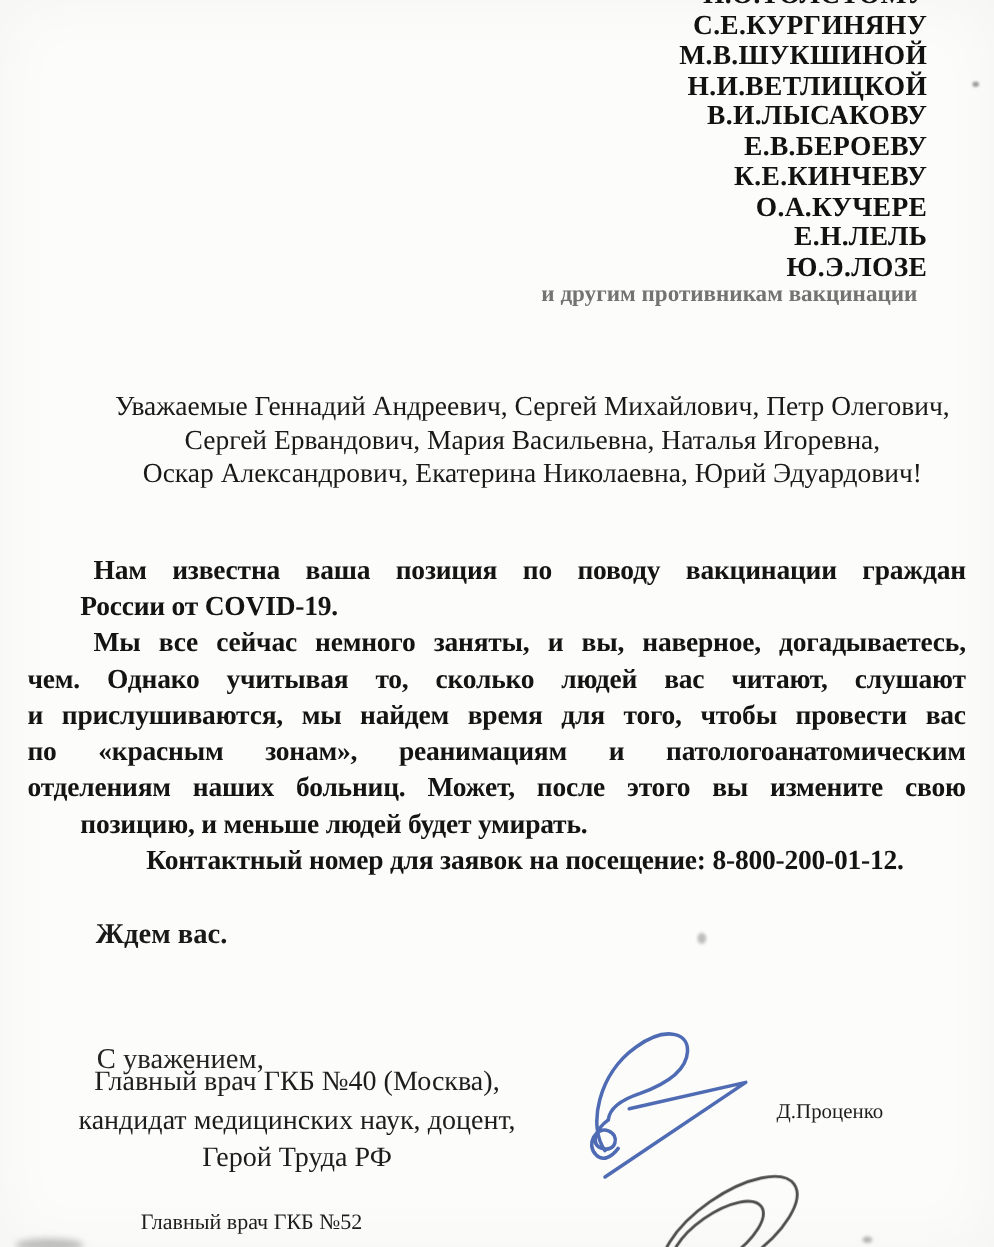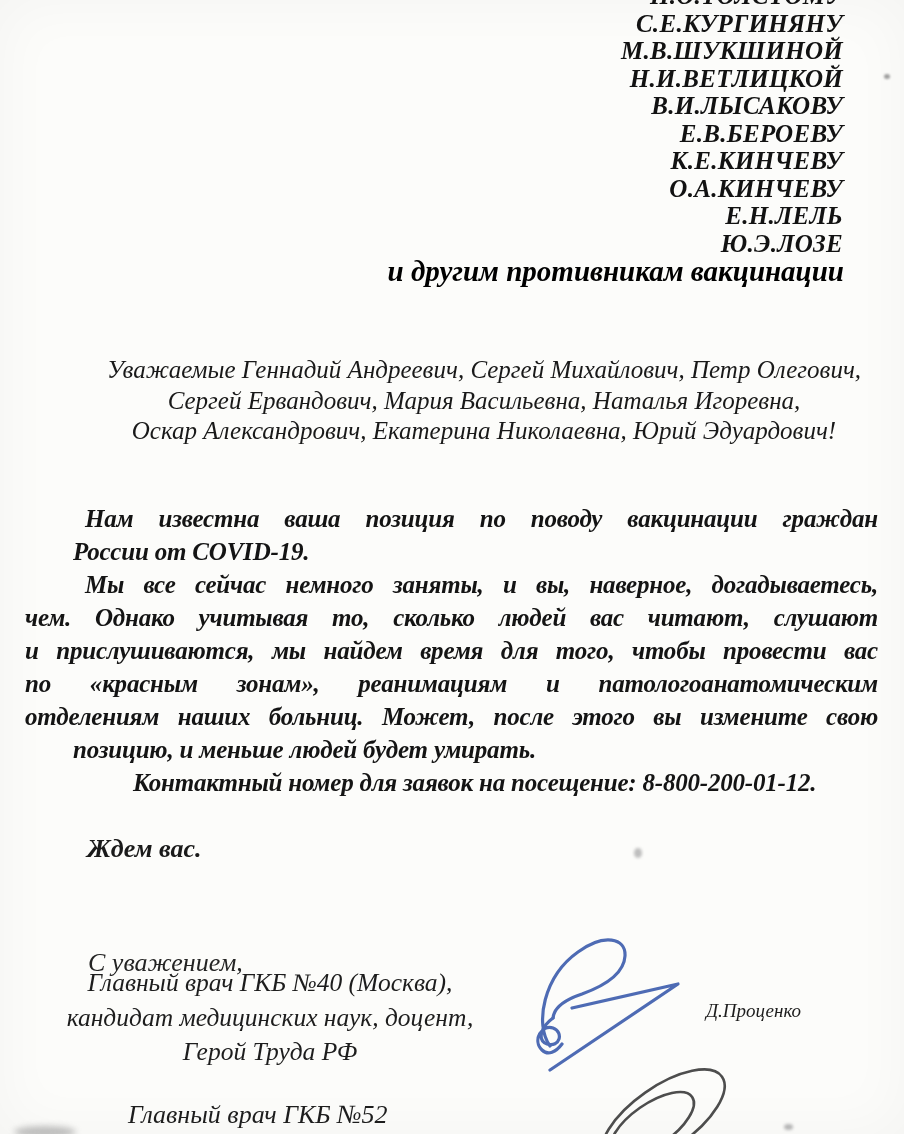--- a/index.html
+++ b/index.html
@@ -5,31 +5,31 @@
   html,body{margin:0;padding:0;background:#e8e8e6;}
   .page{
     position:relative;
     width:904px;height:1134px;
     margin:0 auto;
     background:#fcfcfa;
     overflow:hidden;
     font-family:"Liberation Serif","DejaVu Serif",serif;
     box-shadow:inset 0 0 60px rgba(0,0,0,0.035);
   }
-  .scan{position:absolute;inset:0;filter:blur(0.35px);font-style:italic;}
+  .scan{position:absolute;inset:0;filter:blur(0.35px);}
   
   .addressees{
     position:absolute;top:-18px;right:61px;
     text-align:right;
     font-size:25px;font-weight:bold;line-height:27.5px;
     color:#121212;letter-spacing:0.3px;white-space:nowrap;
   }
   .addr-note{
-    position:absolute;top:255px;right:60px;
-    font-size:29px;font-weight:bold;color:#000000;white-space:nowrap;
+    position:absolute;top:255px;right:70px;
+    font-size:21px;font-weight:bold;color:#737373;white-space:nowrap;
   }
   
   .salutation{
     position:absolute;top:355px;left:0;width:904px;
     text-align:center;font-size:25px;font-weight:400;
     line-height:30.5px;color:#191919;margin-left:32px;
   }
   
   .body-text{
     position:absolute;top:502px;left:25px;width:853px;
@@ -41,21 +41,21 @@
   .jend{text-align:left;margin-left:48px;}
   .ind{text-indent:60px;}
   .waiting{position:absolute;top:834px;left:87px;font-size:26px;font-weight:bold;color:#1a1a1a;}
   .regards{position:absolute;top:948px;left:88px;font-size:26px;font-weight:400;color:#242424;}
   .sig1-title{
     position:absolute;top:966px;left:60px;width:420px;
     text-align:center;font-size:25.5px;font-weight:400;
     line-height:34.5px;color:#1d1d1d;
   }
   .sig1-name{position:absolute;top:1000px;left:706px;font-size:19px;font-weight:400;color:#1d1d1d;}
-  .sig2-title{position:absolute;top:1100px;left:128px;font-size:26px;font-weight:400;color:#1d1d1d;}
+  .sig2-title{position:absolute;top:1100px;left:128px;font-size:20px;font-weight:400;color:#1d1d1d;}
   .sigsvg{position:absolute;}
   
   .speck{position:absolute;border-radius:50%;}
   .speck-a{top:74px;left:884px;width:6px;height:5px;background:#9d9d9d;filter:blur(1px);}
   .speck-b{top:848px;left:634px;width:8px;height:10px;background:#bdbdbd;filter:blur(1.5px);}
   .speck-c{top:1124px;left:784px;width:9px;height:6px;background:#b5b5b5;filter:blur(1.5px);}
   .smudge{
     position:absolute;top:1126px;left:14px;width:62px;height:12px;
     background:#8f8f8f;border-radius:50%;filter:blur(3px);opacity:0.55;
   }
@@ -67,21 +67,21 @@
   <div class="scan">
 
     <div class="addressees">
       <div>П.О.ТОЛСТОМУ</div>
       <div>С.Е.КУРГИНЯНУ</div>
       <div>М.В.ШУКШИНОЙ</div>
       <div>Н.И.ВЕТЛИЦКОЙ</div>
       <div>В.И.ЛЫСАКОВУ</div>
       <div>Е.В.БЕРОЕВУ</div>
       <div>К.Е.КИНЧЕВУ</div>
-      <div>О.А.КИНЧЕВУ</div>
+      <div>О.А.КУЧЕРЕ</div>
       <div>Е.Н.ЛЕЛЬ</div>
       <div>Ю.Э.ЛОЗЕ</div>
     </div>
     <div class="addr-note">и другим противникам вакцинации</div>
 
     <div class="salutation">
       <div>Уважаемые Геннадий Андреевич, Сергей Михайлович, Петр Олегович,</div>
       <div>Сергей Ервандович, Мария Васильевна, Наталья Игоревна,</div>
       <div>Оскар Александрович, Екатерина Николаевна, Юрий Эдуардович!</div>
     </div>

